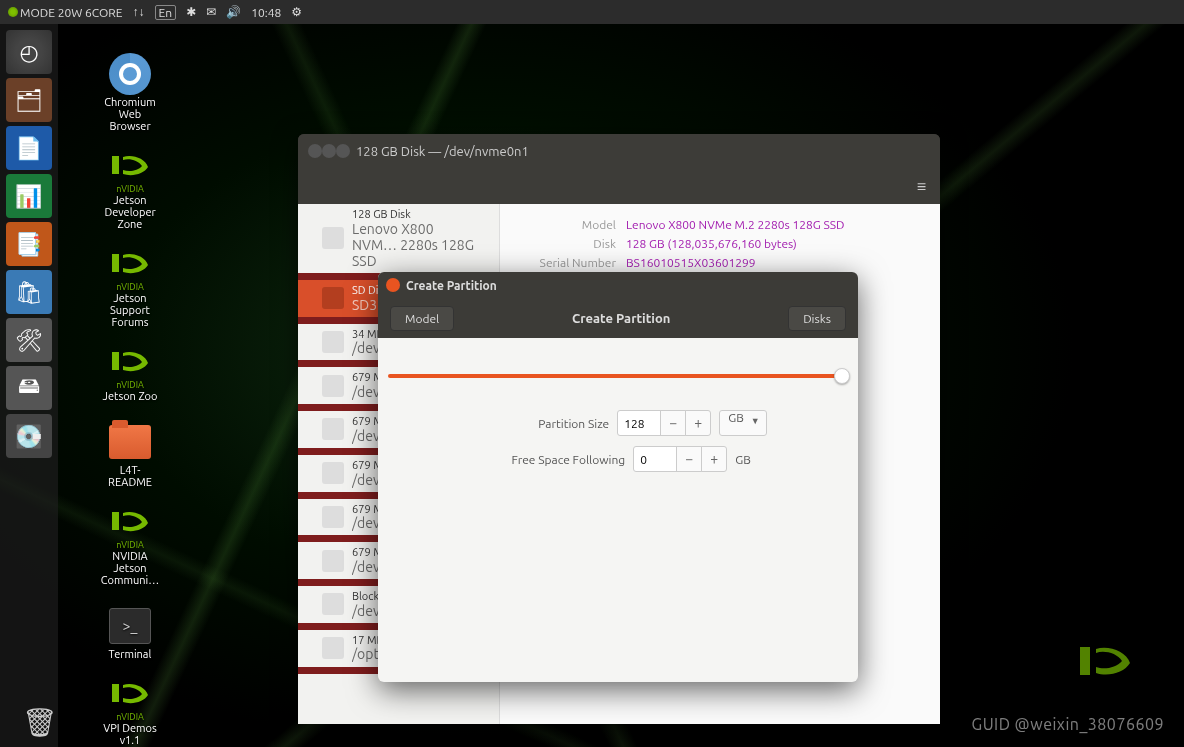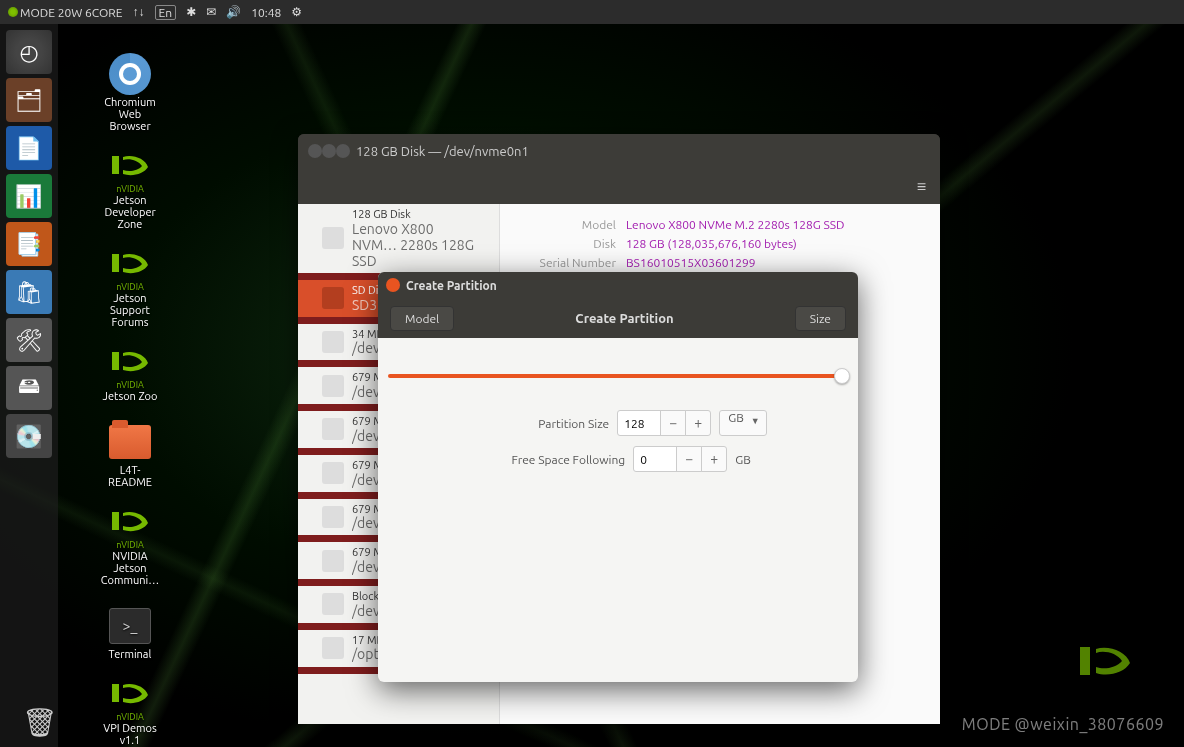--- a/index.html
+++ b/index.html
@@ -281,21 +281,21 @@
   </div>
 
   <div class="dialog">
     <div class="dlg-handle">
       <span class="dlg-close"></span>
       <span>Create Partition</span>
     </div>
     <div class="dlg-head">
       <button class="dlg-btn">Model</button>
       <span class="dtitle">Create Partition</span>
-      <button class="dlg-btn">Size</button>
+      <button class="dlg-btn">Disks</button>
     </div>
     <div class="dlg-body">
       <div class="slider">
         <div class="slider-track"></div>
         <div class="slider-thumb"></div>
       </div>
       <div class="frow">
         <label>Partition Size</label>
         <div class="stepper">
           <input class="numinput" value="128" style="">
@@ -319,13 +319,13 @@
   <div class="nvidia-logo-br">
     <svg viewBox="0 0 60 44">
         <path fill="#76b900" d="M20 10c12-4 30 2 34 14-6 10-22 14-34 10v-6c8 3 20 1 26-6-5-8-18-11-26-8z"></path>
         <rect x="4" y="8" width="10" height="28" fill="#76b900"></rect>
       </svg>
   </div>
   <div class="trash" style="bottom:8px;left:22px">🗑</div>
 
 </div>
 
-<div class="watermark">MODE @weixin_38076609</div>
+<div class="watermark">GUID @weixin_38076609</div>
 
 </body></html>

